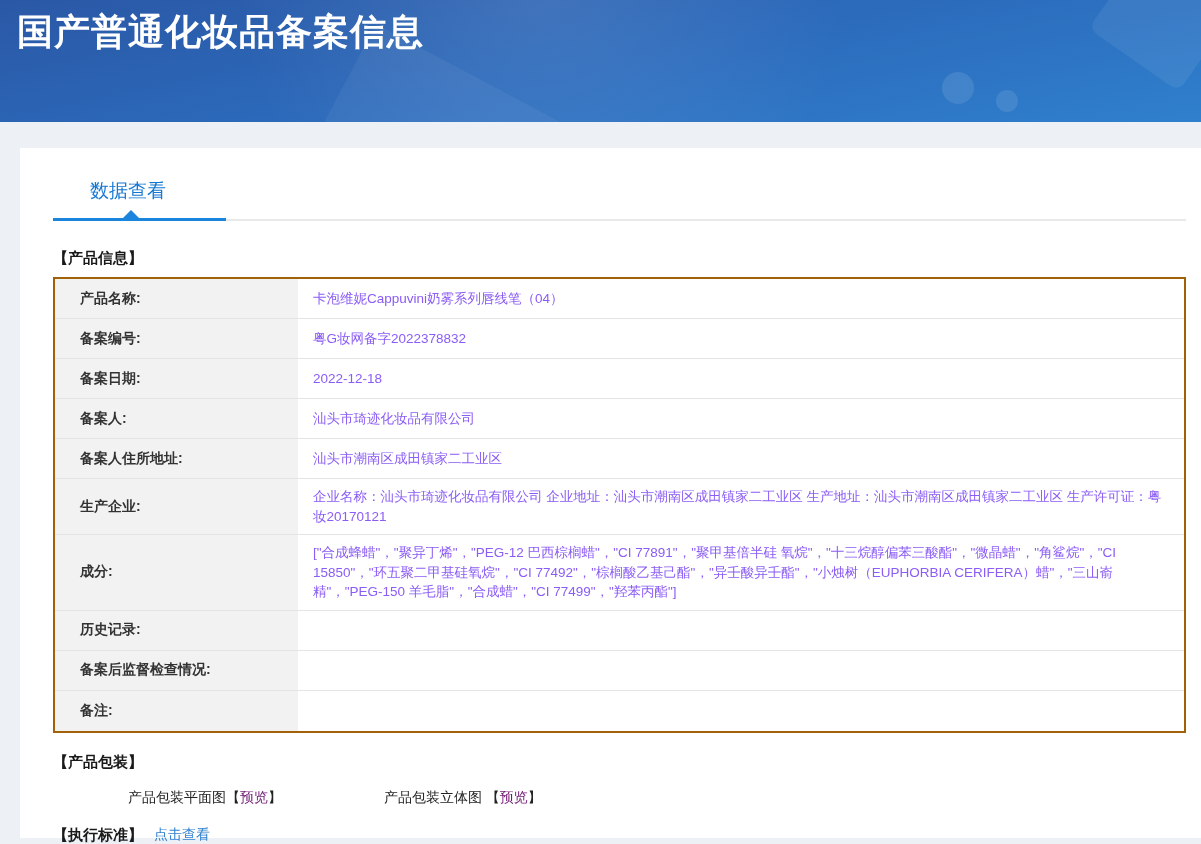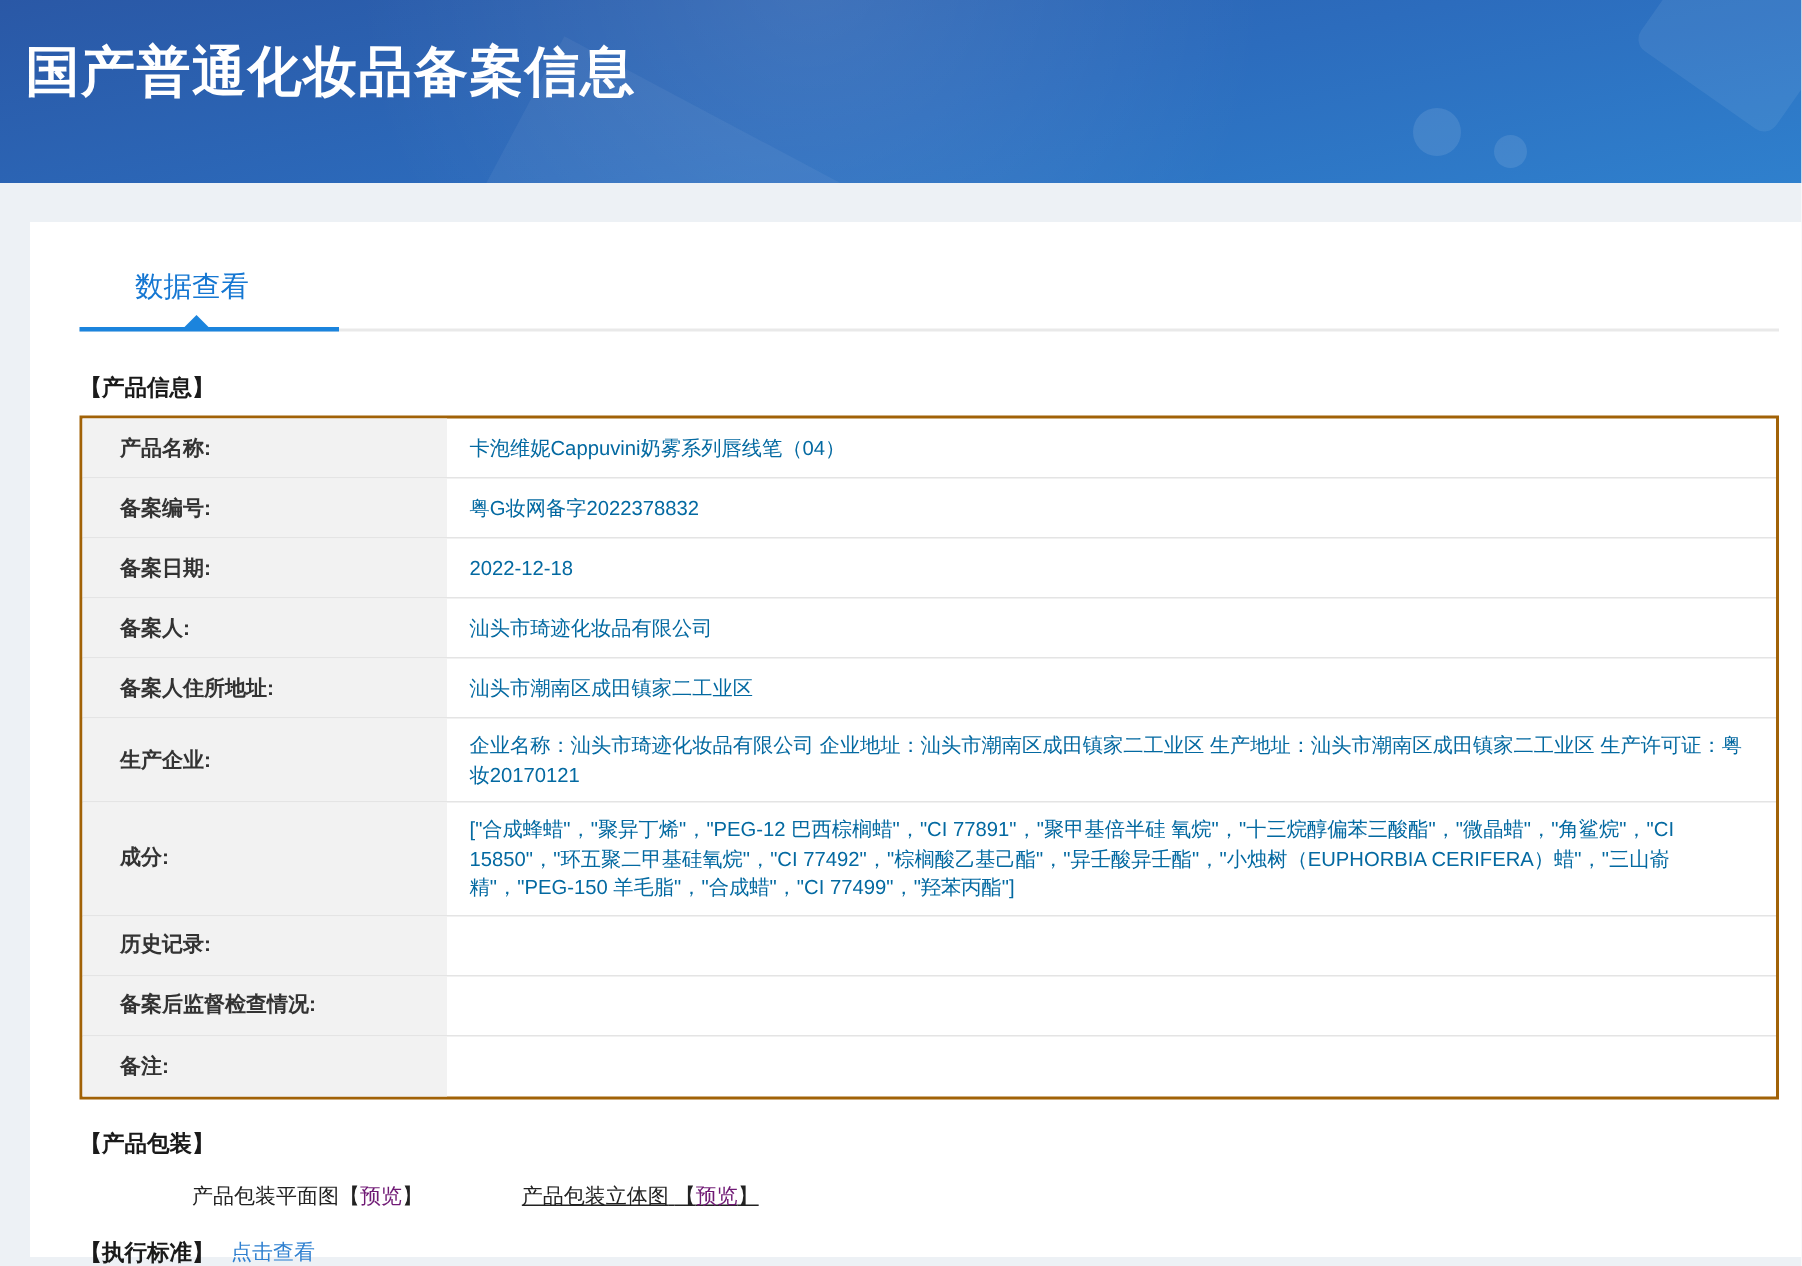--- a/index.html
+++ b/index.html
@@ -15,21 +15,21 @@
     position:relative;
     width:100%; height:122px;
     background:linear-gradient(168deg,#2a58a6 0%, #2c6cbd 55%, #2f80cd 100%);
     overflow:hidden;
   }
   .banner-glow {
     position:absolute; inset:0;
     background:radial-gradient(circle at 45% -10%, rgba(255,255,255,0.10), rgba(255,255,255,0) 45%);
   }
   .banner h1 {
-    position:absolute; left:17px; top:24px;
+    position:absolute; left:17px; top:8px;
     color:#ffffff; font-size:36px; font-weight:bold; letter-spacing:1px;
   }
   .deco-circle-1 { position:absolute; left:942px; top:72px; width:32px; height:32px; border-radius:50%; background:rgba(255,255,255,0.10); }
   .deco-circle-2 { position:absolute; left:996px; top:90px; width:22px; height:22px; border-radius:50%; background:rgba(255,255,255,0.10); }
   .deco-diamond  { position:absolute; left:1110px; top:-40px; width:110px; height:110px; background:rgba(255,255,255,0.07); transform:rotate(35deg); border-radius:10px; }
   .deco-cube     { position:absolute; left:300px; top:70px; width:260px; height:260px; background:rgba(255,255,255,0.05); transform:rotate(28deg); }
   
   .page-body { padding:26px 0 6px 20px; height:722px; }
   .card {
     background:#ffffff;
@@ -64,28 +64,28 @@
   .row.taller { min-height:62px; }
   .cell-label {
     width:243px; flex:0 0 243px;
     background:#f2f2f2;
     font-size:14px; font-weight:bold; color:#333;
     padding:0 10px 0 25px;
     display:flex; align-items:center;
   }
   .cell-value {
     flex:1;
-    font-size:13.5px; color:#0369a1; line-height:1.45;
+    font-size:13.5px; color:#8b5cf6; line-height:1.45;
     padding:8px 15px;
     display:flex; align-items:center;
   }
   
   .packaging-row { margin-top:17px; padding-left:75px; font-size:14px; color:#222; }
   .pkg-group { display:inline-block; }
-  .pkg-group + .pkg-group { margin-left:62px;text-decoration:underline; }
+  .pkg-group + .pkg-group { margin-left:98px; }
   .bracket { color:#222; }
   .preview-link { color:#701a75; text-decoration:none; cursor:pointer; }
   .bottom-row { margin-top:19px; display:flex; align-items:center; }
   .bottom-row .section-title { font-size:15px; }
   .view-link { color:#2f80d0; font-size:14px; margin-left:11px; text-decoration:none; cursor:pointer; }
 </style>
 </head>
 <body>
 
 <div class="banner">

